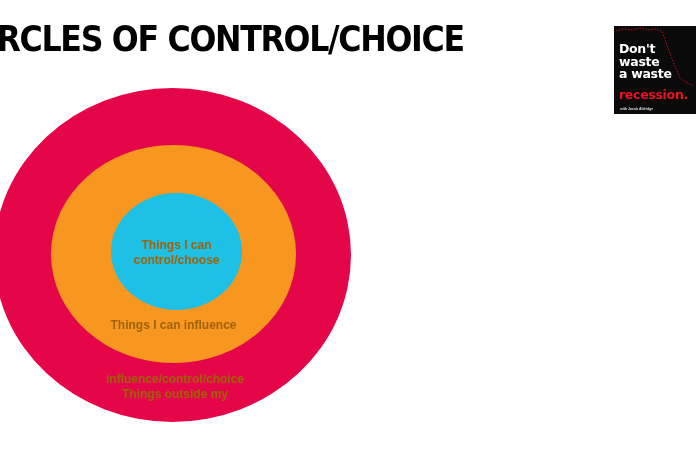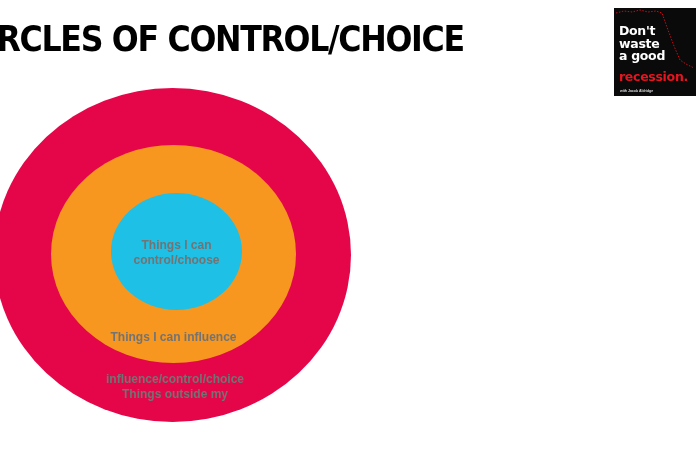--- a/index.html
+++ b/index.html
@@ -9,29 +9,29 @@
       font-family: "DejaVu Sans", sans-serif; font-weight: bold;
       font-size: 36px; letter-spacing: -1.5px; color: #000;
       transform: scaleX(0.88); transform-origin: left top;
       white-space: nowrap; line-height: 50px;
     }
     .ellipse { position: absolute; border-radius: 50%; }
     .outer { left: -6px; top: 88px; width: 357px; height: 334px; background: #e5064a; }
     .middle { left: 51px; top: 145px; width: 245px; height: 218px; background: #f7971f; }
     .inner { left: 111px; top: 193px; width: 131px; height: 117px; background: #1fc0e6; }
     .label {
-      position: absolute; color: #737373; font-weight: bold; font-size: 12px;
+      position: absolute; color: #a16207; font-weight: bold; font-size: 12px;
       text-align: center; line-height: 15px; white-space: nowrap;
     }
     .label-inner { left: 111px; width: 131px; top: 238px; }
-    .label-middle { left: 51px; width: 245px; top: 330px; }
+    .label-middle { left: 51px; width: 245px; top: 318px; }
     .label-outer { left: 60px; width: 230px; top: 372px; }
 
     .podcast {
-      position: absolute; left: 614px; top: 8px; width: 82px; height: 88px;
+      position: absolute; left: 614px; top: 26px; width: 82px; height: 88px;
       background: #0a0a0a; overflow: hidden;
     }
     .podcast svg { position: absolute; left: 0; top: 0; }
     .pc-text {
       position: absolute; left: 5px; top: 17px; font-family: "DejaVu Sans", sans-serif;
       font-weight: bold; font-size: 12.5px; line-height: 12.5px; color: #fff; letter-spacing: -0.3px;
     }
     .pc-text .red { color: #e8141f; margin-top: 8px; }
     .pc-byline { position: absolute; left: 6px; top: 81px; font-size: 3.5px; color: #ddd; font-weight: bold; white-space: nowrap; }
   </style>
@@ -56,17 +56,17 @@
   <div>Things outside my</div>
 </div>
 
 <div class="podcast">
   <svg width="82" height="88">
     <polyline points="2,5 10,3 18,4 26,2 34,4 42,3 48,5 54,22 60,38 66,52 72,56 80,60" fill="none" stroke="#c0101a" stroke-width="1" stroke-dasharray="1.5,1.5"></polyline>
   </svg>
   <div class="pc-text">
     <div>Don't</div>
     <div>waste</div>
-    <div>a good</div>
+    <div>a waste</div>
     <div class="red">recession.</div>
   </div>
   <div class="pc-byline">with Jacob Aldridge</div>
 </div>
 
 </body></html>

